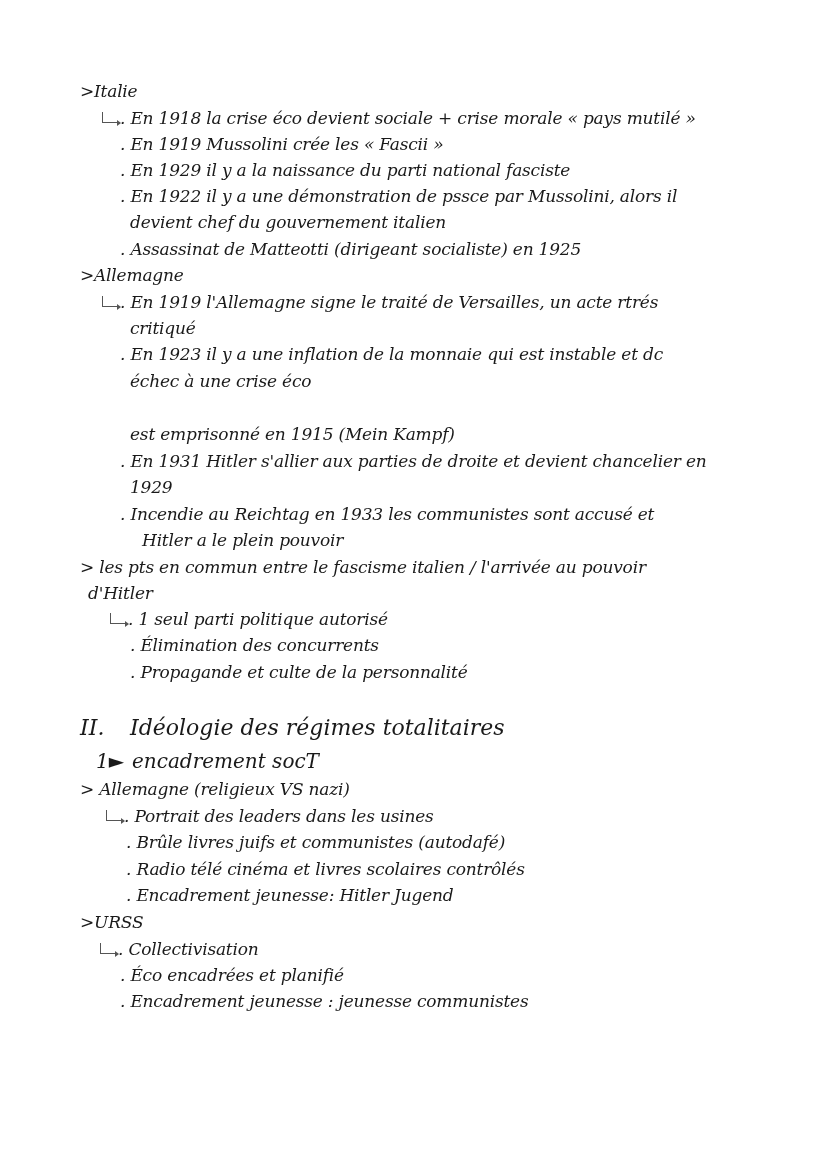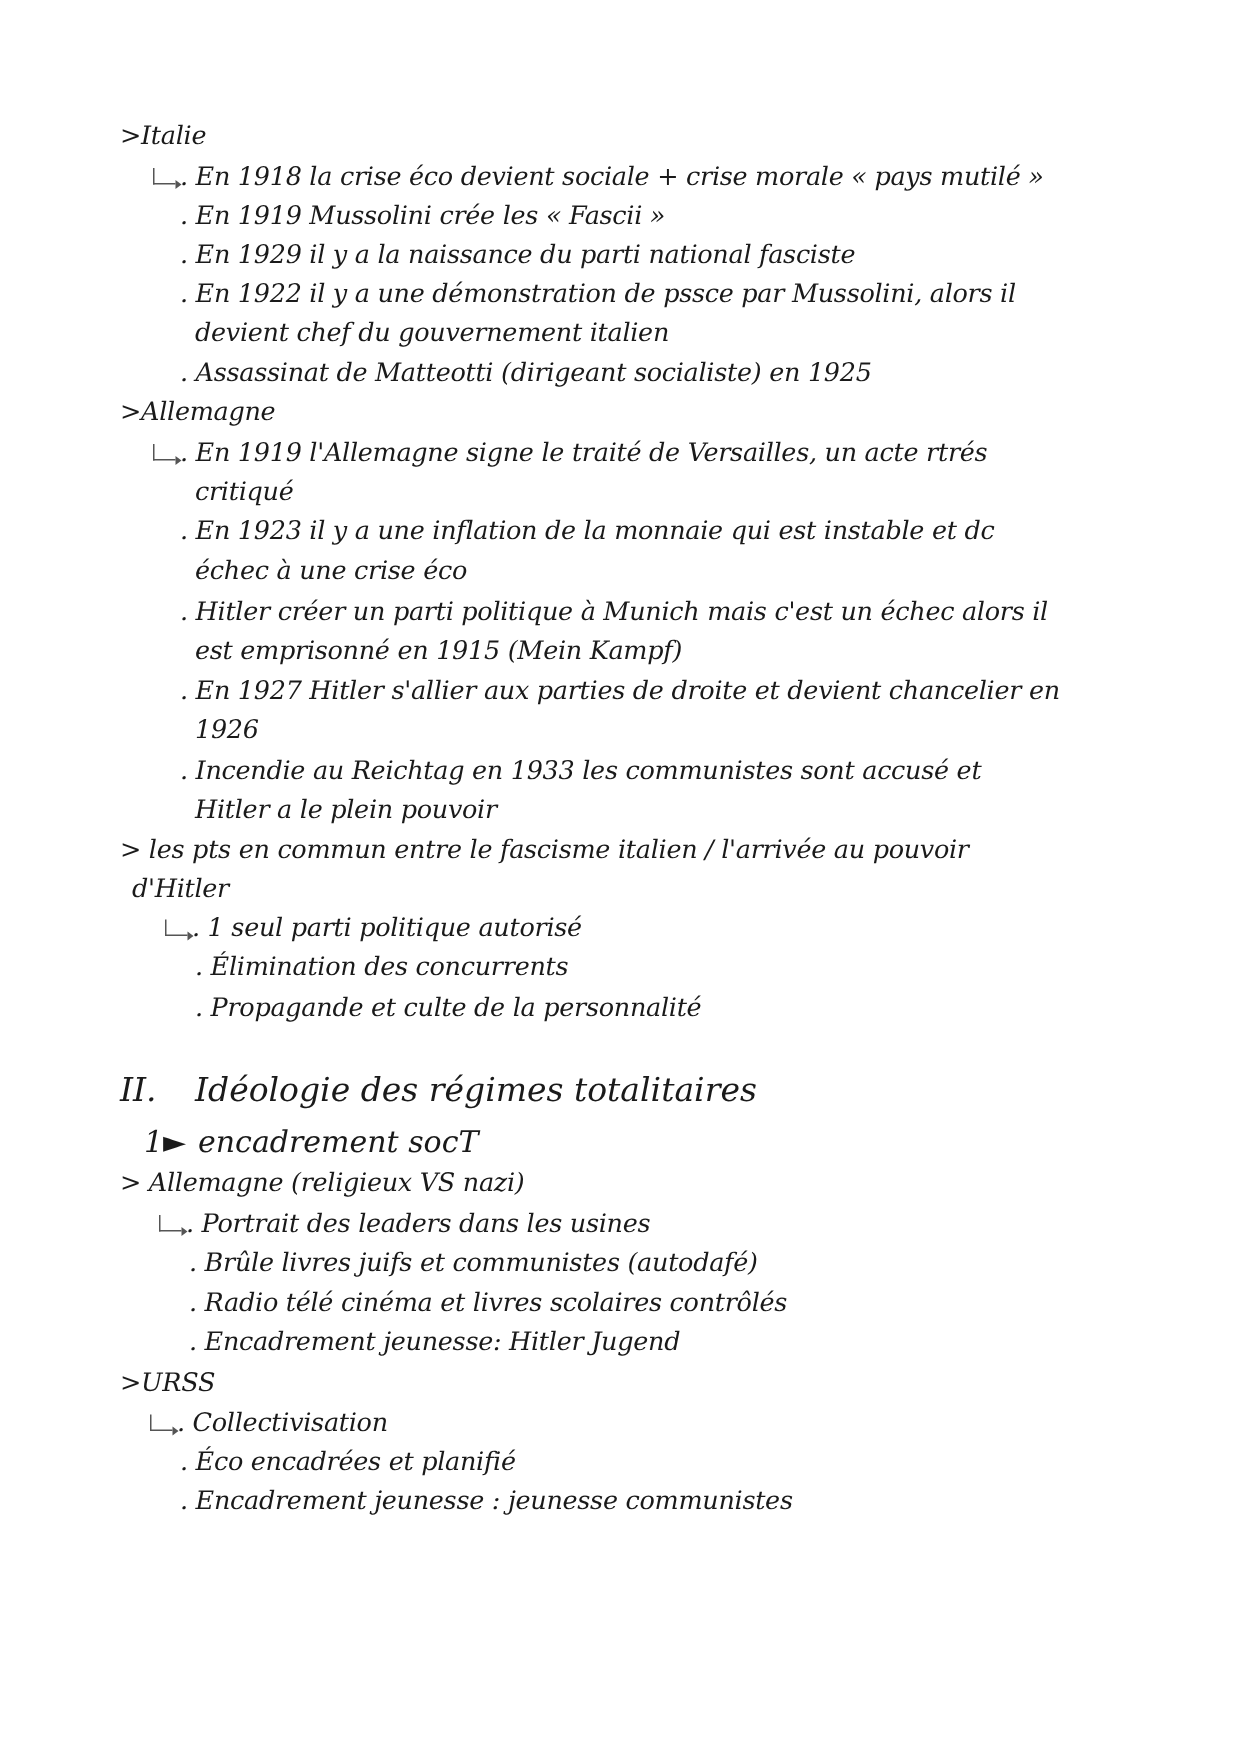--- a/index.html
+++ b/index.html
@@ -73,26 +73,25 @@
   <div class="line" style="left:120px; top:185px;">. En 1922 il y a une démonstration de pssce par Mussolini, alors il</div>
   <div class="line" style="left:130px; top:211px;">devient chef du gouvernement italien</div>
   <div class="line" style="left:120px; top:238px;">. Assassinat de Matteotti (dirigeant socialiste) en 1925</div>
 
   <div class="line" style="left:80px; top:264px;">&gt;Allemagne</div>
   <span class="arrow" style="left:102px; top:296px;"></span>
   <div class="line" style="left:120px; top:291px;">. En 1919 l'Allemagne signe le traité de Versailles, un acte rtrés</div>
   <div class="line" style="left:130px; top:317px;">critiqué</div>
   <div class="line" style="left:120px; top:343px;">. En 1923 il y a une inflation de la monnaie qui est instable et dc</div>
   <div class="line" style="left:130px; top:370px;">échec à une crise éco</div>
-  <div class="line" style="left:120px; top:397px;">. Hitler créer un parti politique à Munich mais c'est un échec alors il</div>
   <div class="line" style="left:130px; top:423px;">est emprisonné en 1915 (Mein Kampf)</div>
-  <div class="line" style="left:120px; top:450px;">. En 1927 Hitler s'allier aux parties de droite et devient chancelier en</div>
-  <div class="line" style="left:130px; top:476px;">1926</div>
+  <div class="line" style="left:120px; top:450px;">. En 1931 Hitler s'allier aux parties de droite et devient chancelier en</div>
+  <div class="line" style="left:130px; top:476px;">1929</div>
   <div class="line" style="left:120px; top:503px;">. Incendie au Reichtag en 1933 les communistes sont accusé et</div>
-  <div class="line" style="left:130px; top:529px;">Hitler a le plein pouvoir</div>
+  <div class="line" style="left:142px; top:529px;">Hitler a le plein pouvoir</div>
 
   <div class="line" style="left:80px; top:556px;">&gt; les pts en commun entre le fascisme italien / l'arrivée au pouvoir</div>
   <div class="line" style="left:88px; top:582px;">d'Hitler</div>
   <span class="arrow" style="left:110px; top:613px;"></span>
   <div class="line" style="left:128px; top:608px;">. 1 seul parti politique autorisé</div>
   <div class="line" style="left:130px; top:634px;">. Élimination des concurrents</div>
   <div class="line" style="left:130px; top:661px;">. Propagande et culte de la personnalité</div>
 
   <div class="heading" style="left:80px; top:714px;">II.</div>
   <div class="heading" style="left:130px; top:714px;">Idéologie des régimes totalitaires</div>

